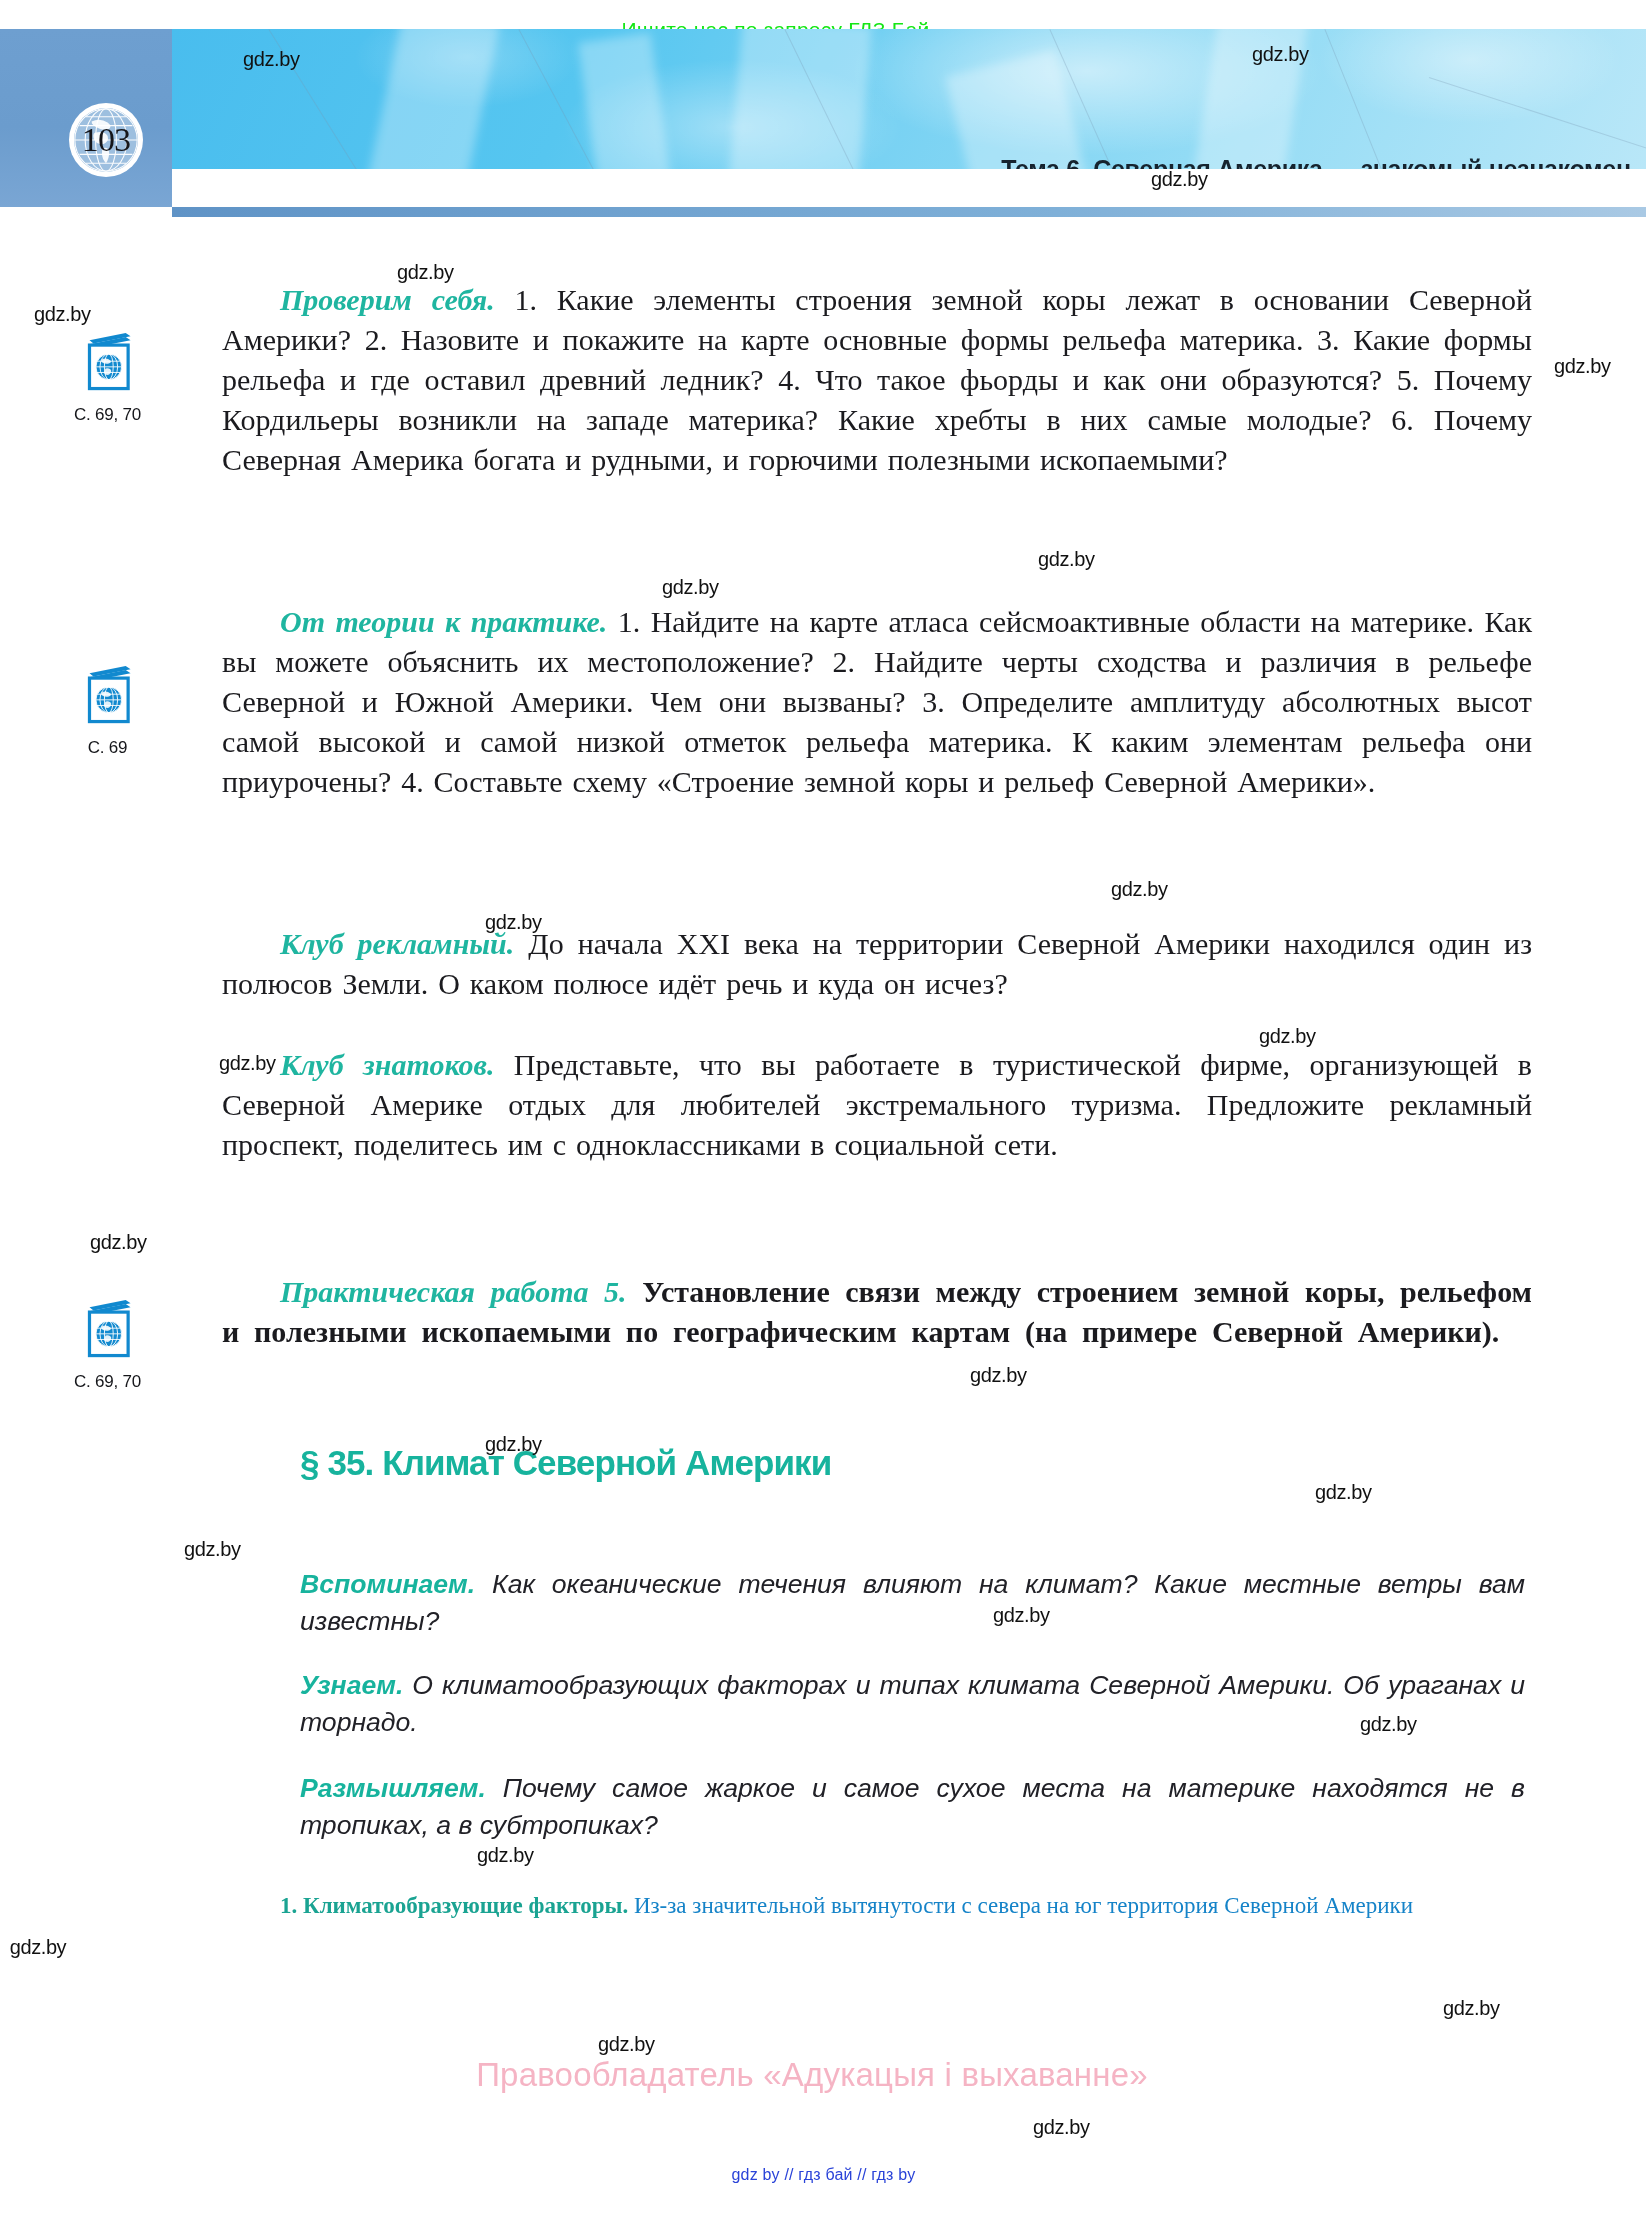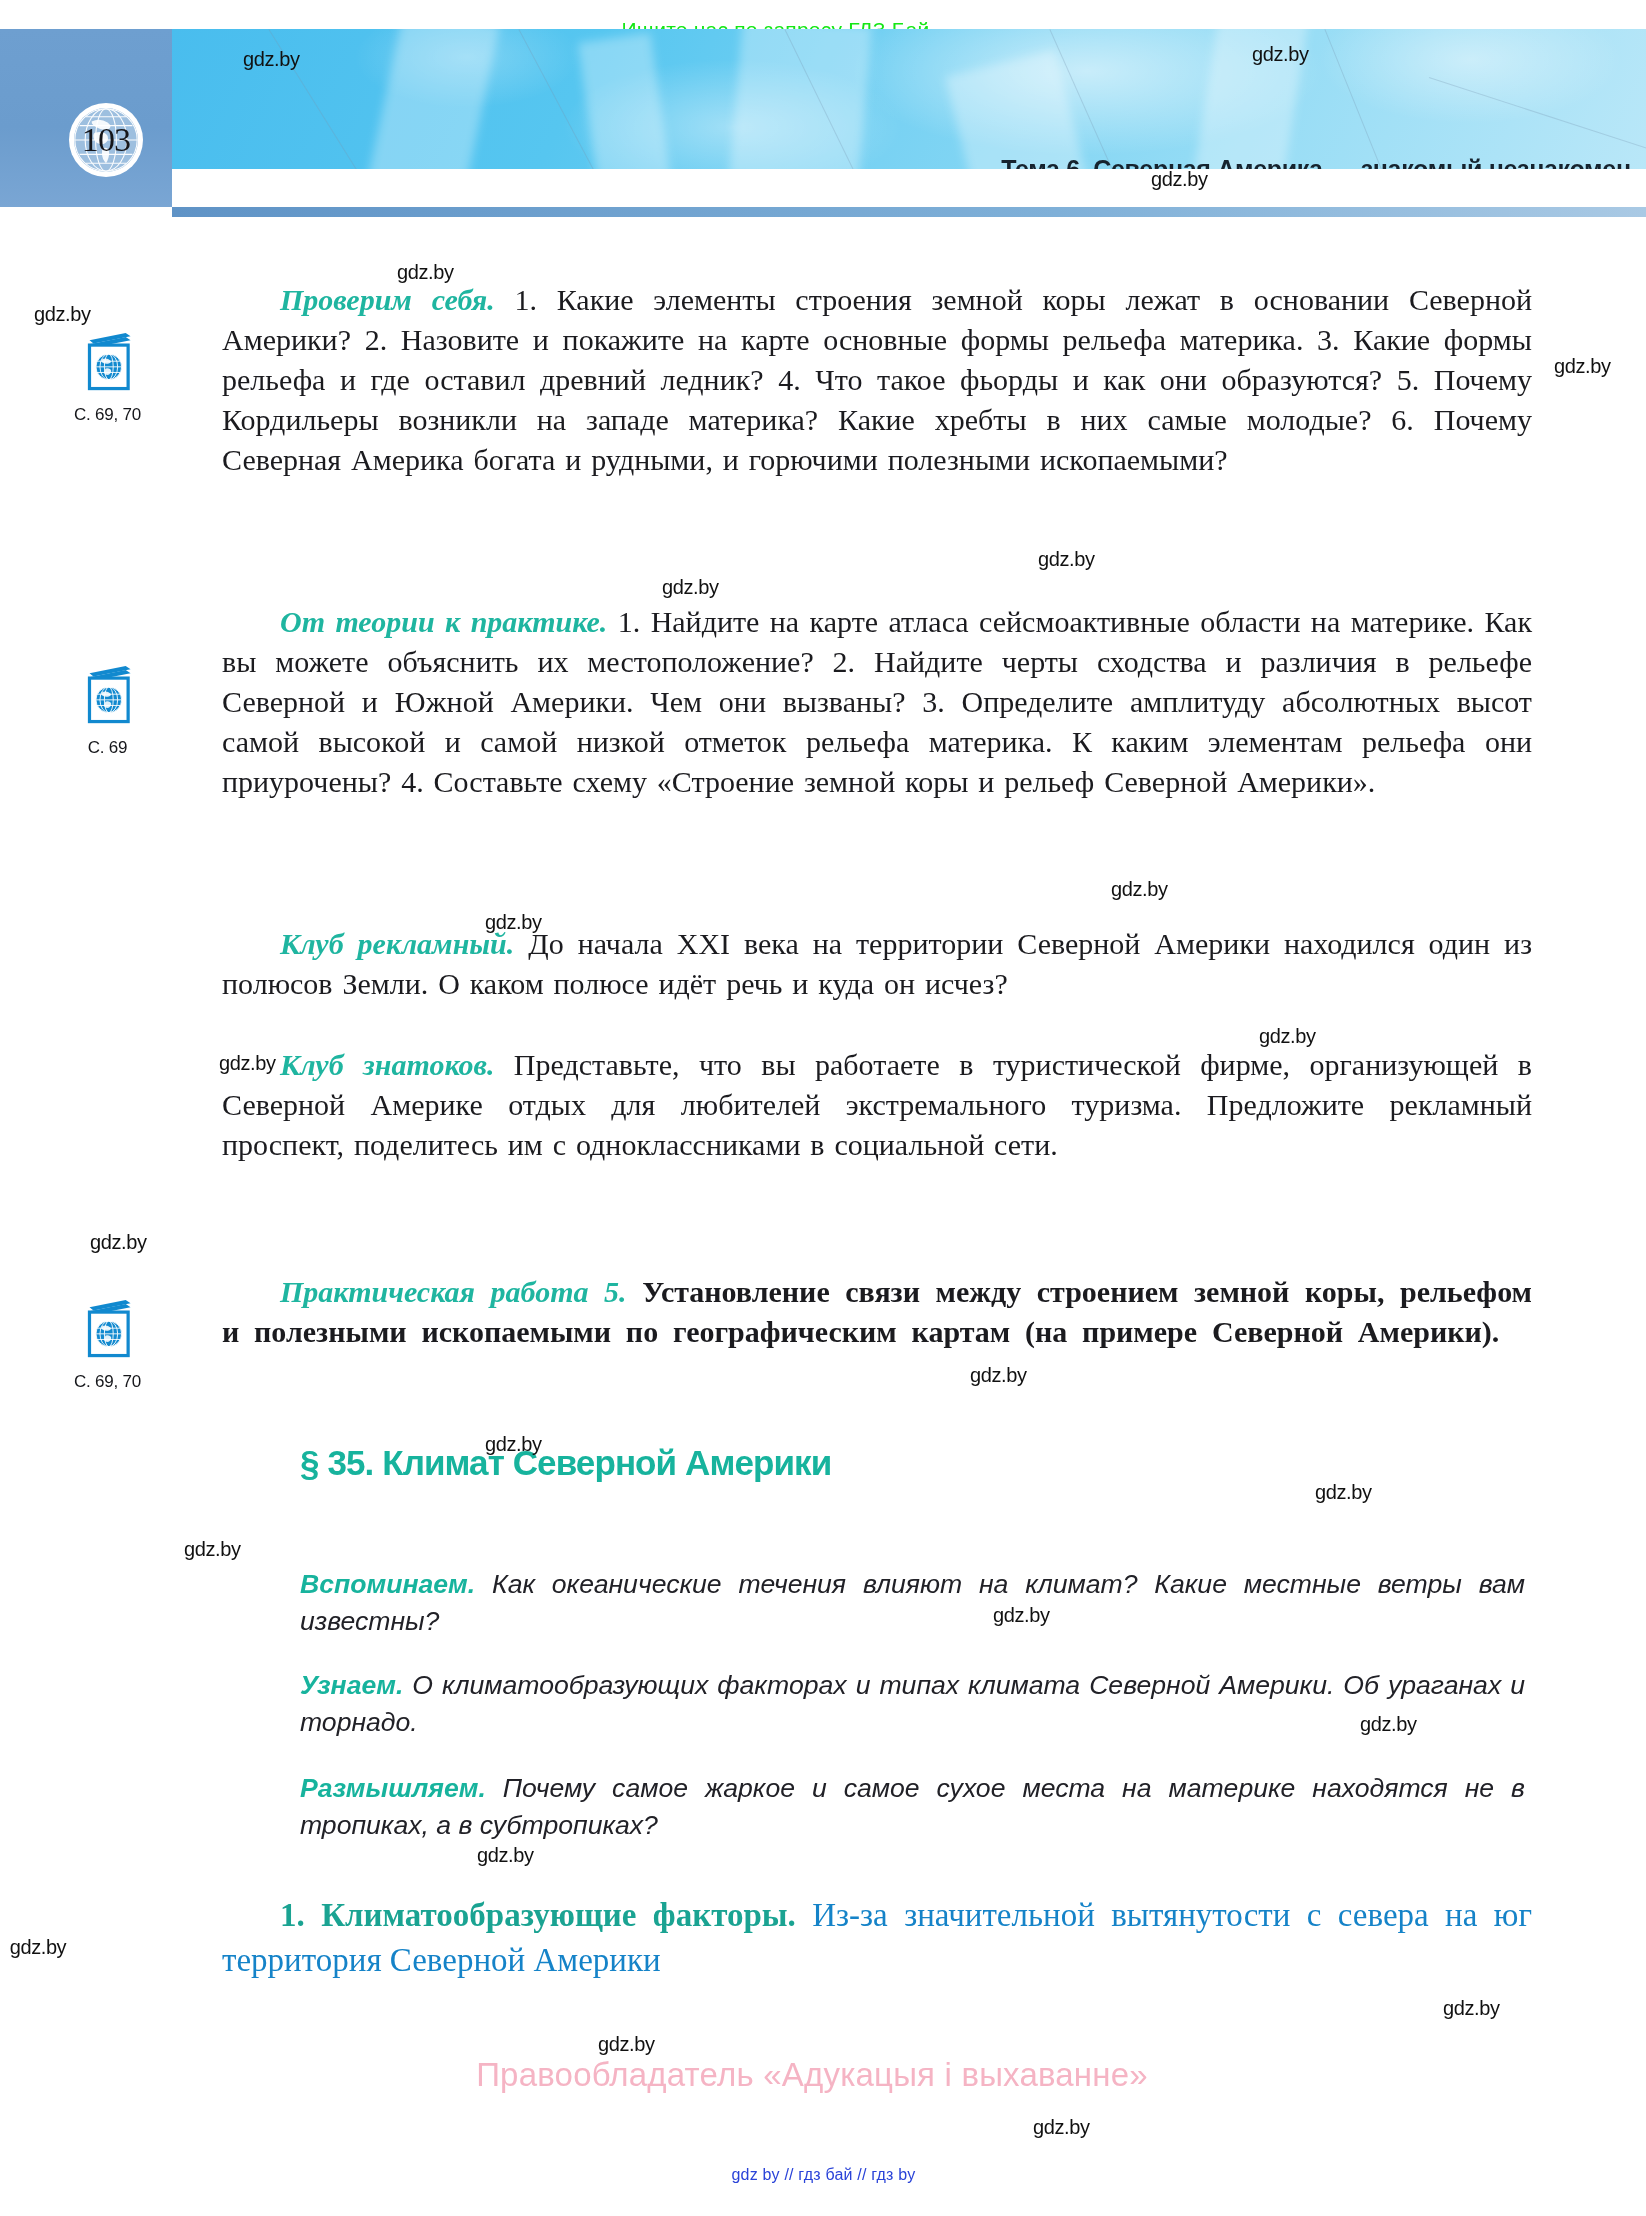--- a/index.html
+++ b/index.html
@@ -125,21 +125,21 @@
     font-size:26.6px;line-height:37px;color:#212127;
     font-style:italic;
     text-align:justify;
   }
   .qcol b{ color:#17b39d;font-weight:700;font-style:italic; }
 
   
   .sub{
     position:absolute;left:222px;width:1310px;
     font-family:"Liberation Serif", serif;
-    font-size:33px;line-height:45px;
+    font-size:23px;line-height:45px;
     color:#1583c8;text-align:justify;
   }
   .sub .sub-t{ color:#1aa392;font-weight:700; }
 
   
   .wm{
     position:absolute;
     font-family:"Liberation Sans", sans-serif;
     font-size:20px;color:#111;letter-spacing:-0.4px;
     white-space:nowrap;

